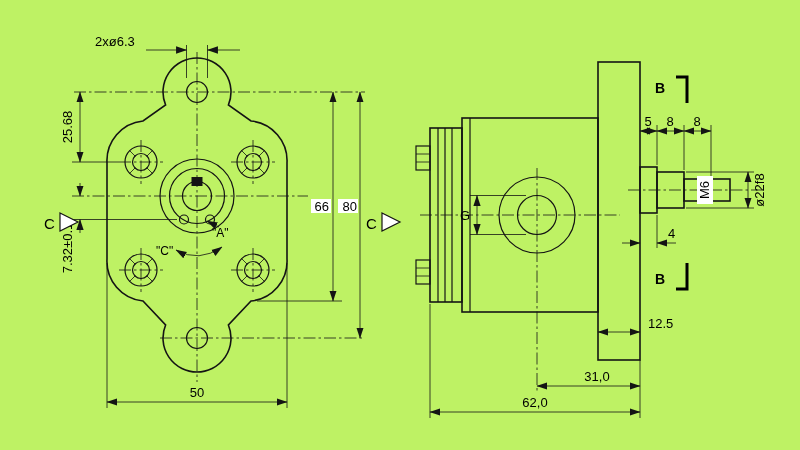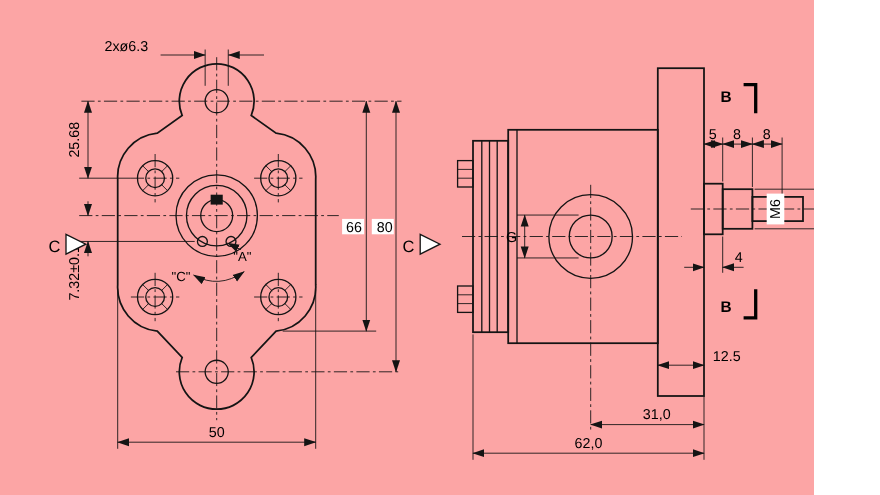--- a/index.html
+++ b/index.html
@@ -1,16 +1,16 @@
 <!DOCTYPE html>
 <html><head>
 <meta charset="utf-8">
 <style>
   html,body{margin:0;padding:0;background:#fff;}
-  .stage{position:relative;width:740px;height:450px;background:#fca5a5;overflow:hidden;
+  .stage{position:relative;width:800px;height:450px;background:#bef264;overflow:hidden;
          font-family:"Liberation Sans", sans-serif;}
   svg{position:absolute;left:0;top:0;}
   .outline{fill:none;stroke:#141414;stroke-width:1.6;}
   .detail{fill:none;stroke:#141414;stroke-width:1.2;}
   .thin{fill:none;stroke:#141414;stroke-width:0.8;}
   .dim{fill:none;stroke:#141414;stroke-width:0.8;}
   .cl{fill:none;stroke:#141414;stroke-width:0.8;stroke-dasharray:12 3 2.5 3;}
   .thick{fill:none;stroke:#000;stroke-width:3;}
   .t{font-family:"Liberation Sans",sans-serif;font-size:13px;fill:#000;}
   .ts{font-family:"Liberation Sans",sans-serif;font-size:12px;fill:#000;}

